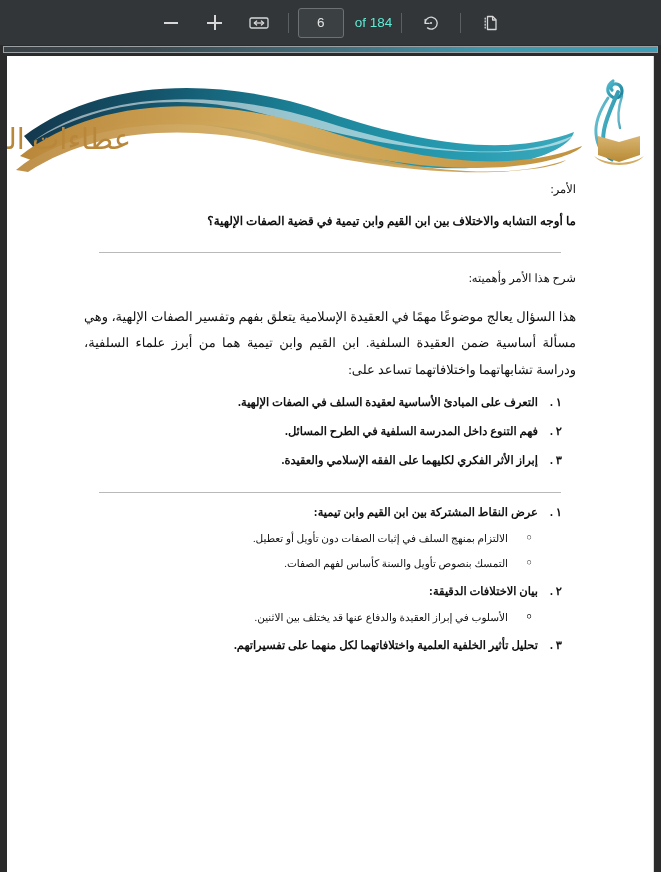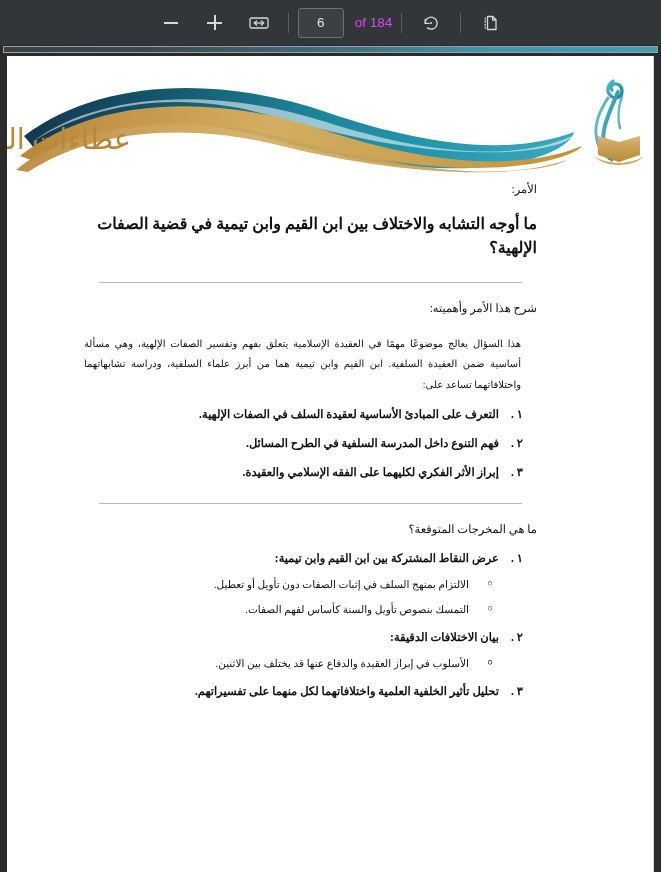--- a/index.html
+++ b/index.html
@@ -82,21 +82,21 @@
     font-size: 13.5px;
     text-align: center;
     line-height: 30px;
     margin: 0 2px;
     box-sizing: border-box;
     padding: 0;
     font-family: "Liberation Sans", sans-serif;
     outline: none;
   }
   .page-total {
-    color: #d946ef;
+    color: #5eead4;
     font-size: 13.5px;
     margin-left: 9px;
     margin-right: 2px;
     white-space: nowrap;
   }
 
   
   .progressbar {
     position: absolute;
     top: 45px; left: 0;
@@ -134,45 +134,45 @@
     height: 125px;
   }
   .banner svg { display: block; }
 
   
   .doc {
     direction: rtl;
     text-align: right;
     font-family: "Liberation Serif", serif;
     color: #111;
-    padding: 0 116px 0 77px;
+    padding: 0 77px 0 77px;
     box-sizing: border-box;
   }
   .lbl {
     font-size: 11.5px;
     margin: 0;
     padding: 0;
     line-height: 1.5;
   }
   .q-bold {
-    font-size: 16px;
+    font-size: 12px;
     font-weight: bold;
     margin: 14px 0 12px 0;
     line-height: 1.5;
   }
   .rule {
     height: 0;
     border: 0;
     border-top: 1px solid #b9b9bb;
     margin: 22px 15px 0 15px;
   }
   .para {
-    font-size: 10px;
+    font-size: 13px;
     line-height: 2.05;
-    margin: 16px 16px 0 0;
+    margin: 16px 0 0 0;
     text-align: justify;
     text-align-last: right;
   }
   ol.num, ul.sub {
     list-style: none;
     margin: 0;
     padding: 0;
   }
   .num-item {
     font-size: 11.5px;
@@ -347,21 +347,20 @@
         <span>فهم التنوع داخل المدرسة السلفية في الطرح المسائل.</span>
       </li>
       <li class="num-item">
         <span class="marker">٣ .</span>
         <span>إبراز الأثر الفكري لكليهما على الفقه الإسلامي والعقيدة.</span>
       </li>
     </ol>
 
     <hr class="rule">
 
-    <p class="sect-q">ما هي المخرجات المتوقعة؟</p>
 
     <ol class="num blk">
 
       <li class="num-item">
         <span class="marker">١ .</span>
         <span>عرض النقاط المشتركة بين ابن القيم وابن تيمية:</span>
       </li>
       <ul class="sub">
         <li class="sub-item">
           <span class="marker">○</span>

